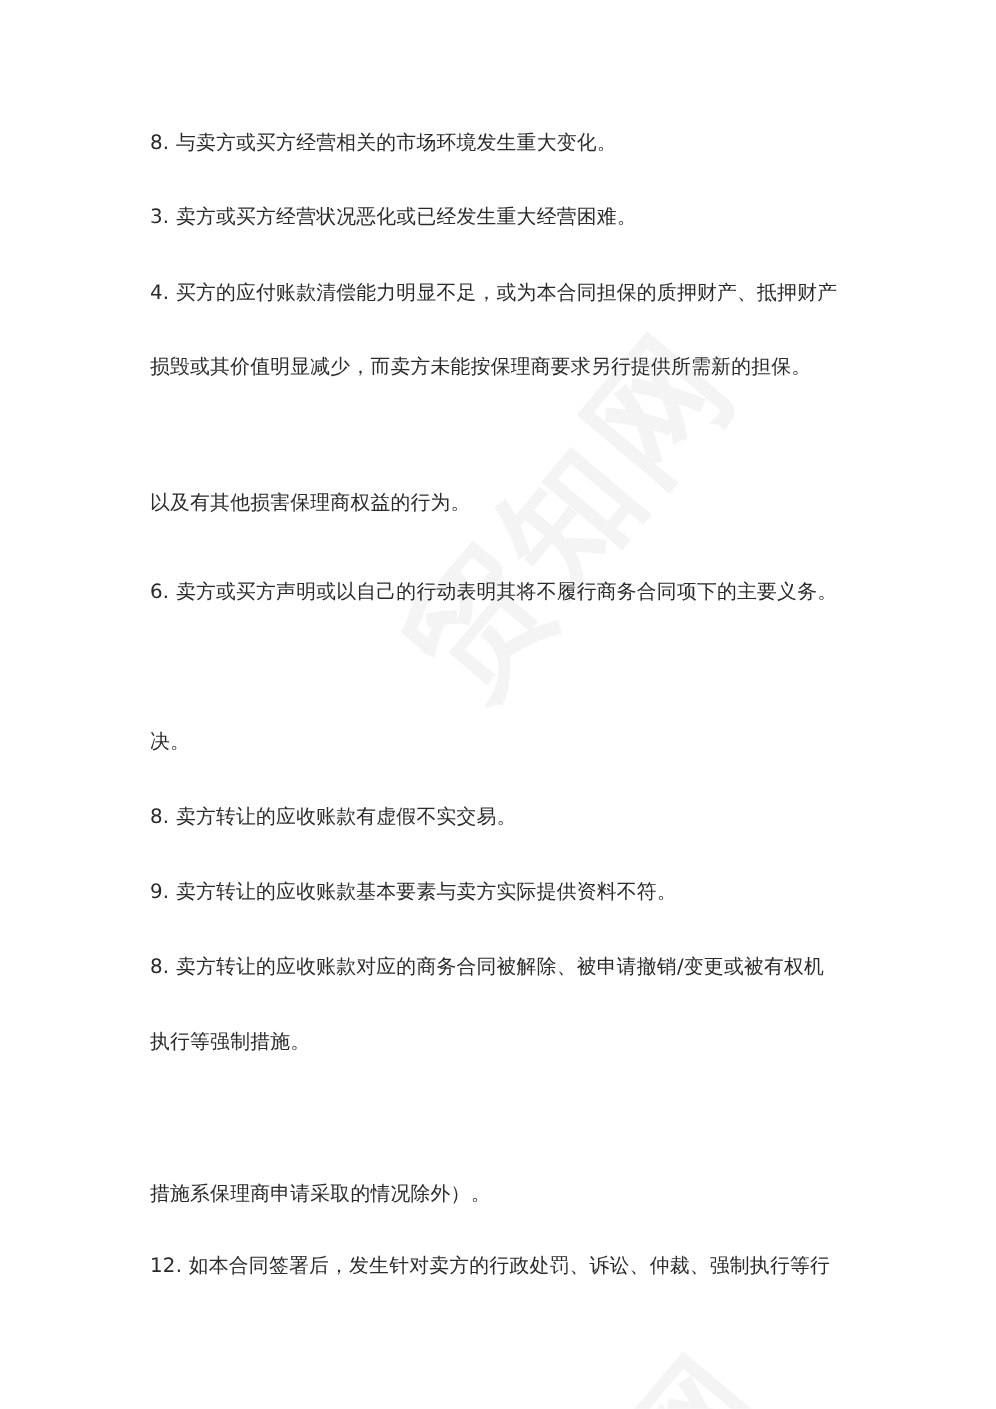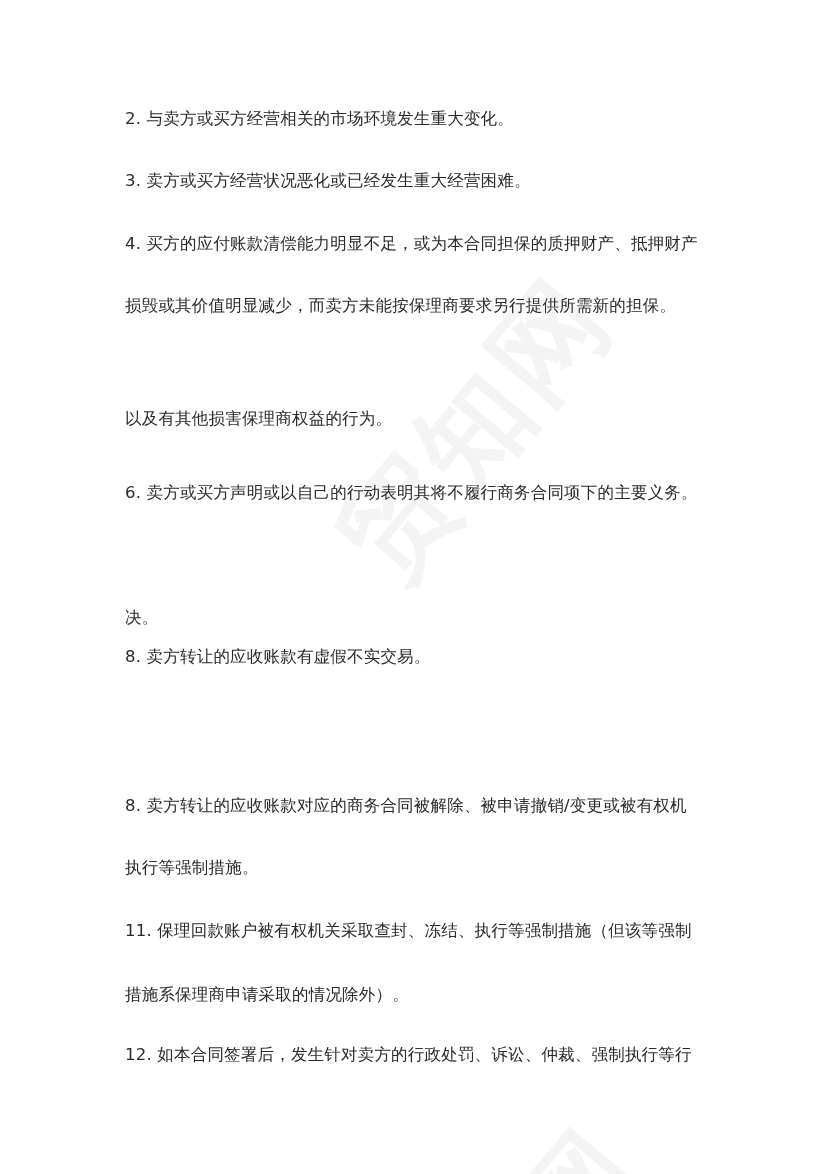--- a/index.html
+++ b/index.html
@@ -32,26 +32,26 @@
 <body>
 
 <div class="page">
   <div class="watermark">
     <div class="wm-text">贸知网</div>
   </div>
   <div class="watermark2">
     <div class="wm-text">贸知网</div>
   </div>
 
-  <div class="line" style="top:108px">2. 与卖方或买方经营相关的市场环境发生重大变化。</div>
+  <div class="line" style="top:108px">8. 与卖方或买方经营相关的市场环境发生重大变化。</div>
   <div class="line" style="top:170px">3. 卖方或买方经营状况恶化或已经发生重大经营困难。</div>
   <div class="line" style="top:233px">4. 买方的应付账款清偿能力明显不足，或为本合同担保的质押财产、抵押财产</div>
   <div class="line" style="top:295px">损毁或其价值明显减少，而卖方未能按保理商要求另行提供所需新的担保。</div>
   <div class="line" style="top:408px">以及有其他损害保理商权益的行为。</div>
   <div class="line" style="top:482px">6. 卖方或买方声明或以自己的行动表明其将不履行商务合同项下的主要义务。</div>
   <div class="line" style="top:607px">决。</div>
-  <div class="line" style="top:646px">8. 卖方转让的应收账款有虚假不实交易。</div>
+  <div class="line" style="top:670px">8. 卖方转让的应收账款有虚假不实交易。</div>
+  <div class="line" style="top:732px">9. 卖方转让的应收账款基本要素与卖方实际提供资料不符。</div>
   <div class="line" style="top:795px">8. 卖方转让的应收账款对应的商务合同被解除、被申请撤销/变更或被有权机</div>
   <div class="line" style="top:857px">执行等强制措施。</div>
-  <div class="line" style="top:920px">11. 保理回款账户被有权机关采取查封、冻结、执行等强制措施（但该等强制</div>
   <div class="line" style="top:984px">措施系保理商申请采取的情况除外）。</div>
   <div class="line" style="top:1044px">12. 如本合同签署后，发生针对卖方的行政处罚、诉讼、仲裁、强制执行等行</div>
 </div>
 
 </body></html>

